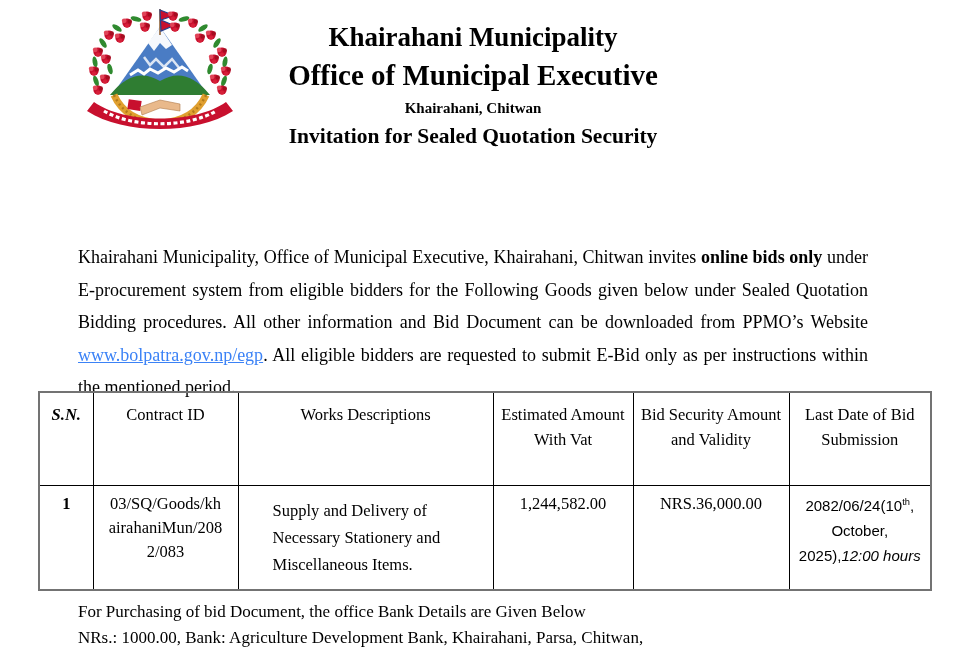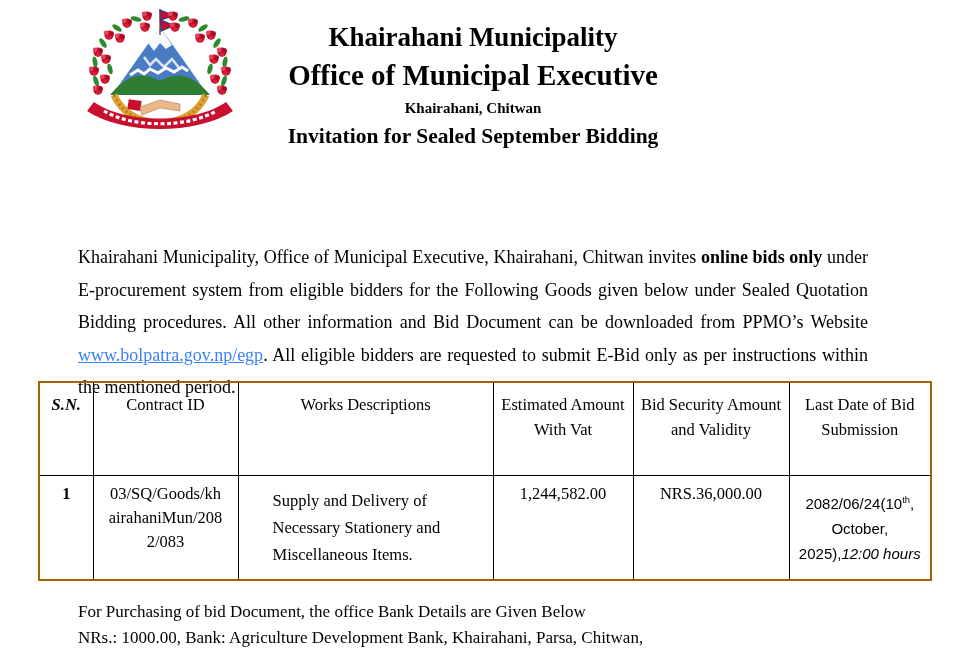--- a/index.html
+++ b/index.html
@@ -20,23 +20,23 @@
   sup{font-size:62%;line-height:0;vertical-align:super;}
   
   .intro{
     position:absolute;left:78px;top:223px;width:790px;
     font-size:18px;line-height:32.5px;text-align:justify;
   }
   .intro a{color:#3b82f6;text-decoration:underline;}
   .intro b{font-weight:bold;}
   
   table.bids{
-    position:absolute;left:38px;top:381px;width:892px;
+    position:absolute;left:38px;top:391px;width:892px;
     border-collapse:collapse;table-layout:fixed;
-    border:2px solid #a16207;
+    border:2px solid #737373;
   }
   table.bids th,table.bids td{border:1px solid #000;overflow:hidden;}
   table.bids thead tr{height:93px;}
   table.bids tbody tr{height:105px;}
   th{
     font-weight:normal;font-size:16.5px;line-height:25px;
     vertical-align:top;padding:9px 6px 0;text-align:center;
   }
   th.h-sn{font-weight:bold;font-style:italic;}
   td{
@@ -44,21 +44,21 @@
     text-align:center;padding:6px 4px 0;
   }
   td.c-sn{font-weight:bold;}
   td.c-id{word-break:break-all;padding:6px 13px 8px;}
   td.c-works{
     vertical-align:middle;text-align:left;
     padding:0 22px 0 34px;line-height:27px;
   }
   td.c-date{
     font-family:"Liberation Sans","DejaVu Sans",sans-serif;
-    font-size:15px;line-height:25px;padding-top:15px;
+    font-size:15px;line-height:25px;padding-top:7px;
   }
   td.c-date i{font-style:italic;}
   
   .footer{
     position:absolute;left:78px;top:599px;width:860px;
     font-size:17px;line-height:26px;
   }
 </style>
 </head>
 <body>
@@ -131,21 +131,21 @@
       <use href="#fl" x="116" y="31"></use>
     <use href="#fl" x="130" y="52"></use>
       <use href="#fl" x="131" y="72"></use>
   </svg>
 </div>
 
 <div class="titles">
   <div class="t-muni">Khairahani Municipality</div>
   <div class="t-office">Office of Municipal Executive</div>
   <div class="t-loc">Khairahani, Chitwan</div>
-  <div class="t-invite">Invitation for Sealed September Bidding</div>
+  <div class="t-invite">Invitation for Sealed Quotation Security</div>
 </div>
 
 <p class="intro"><span>Khairahani Municipality, Office of Municipal Executive, Khairahani, Chitwan invites </span><b>online bids only</b><span> under E-procurement system from eligible bidders for the Following Goods given below under Sealed Quotation Bidding procedures. All other information and Bid Document can be downloaded from PPMO’s Website </span><a href="#">www.bolpatra.gov.np/egp</a><span>. All eligible bidders are requested to submit E-Bid only as per instructions within the mentioned period.</span></p>
 
 <table class="bids">
   <colgroup>
     <col style="width:54px">
       <col style="width:145px">
       <col style="width:255px">
     <col style="width:140px">

